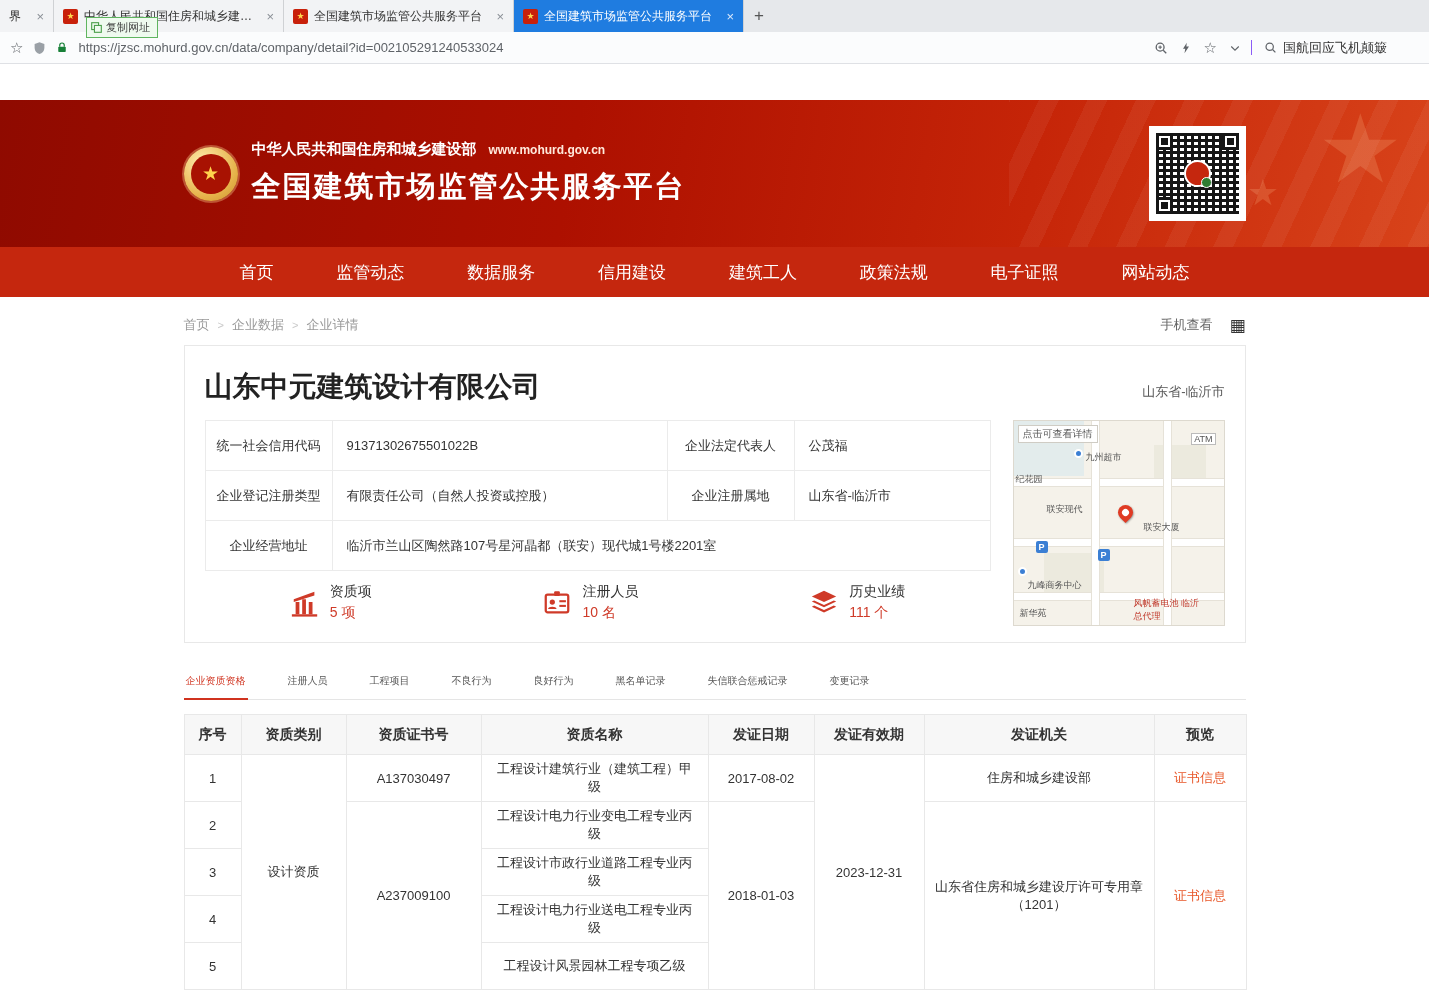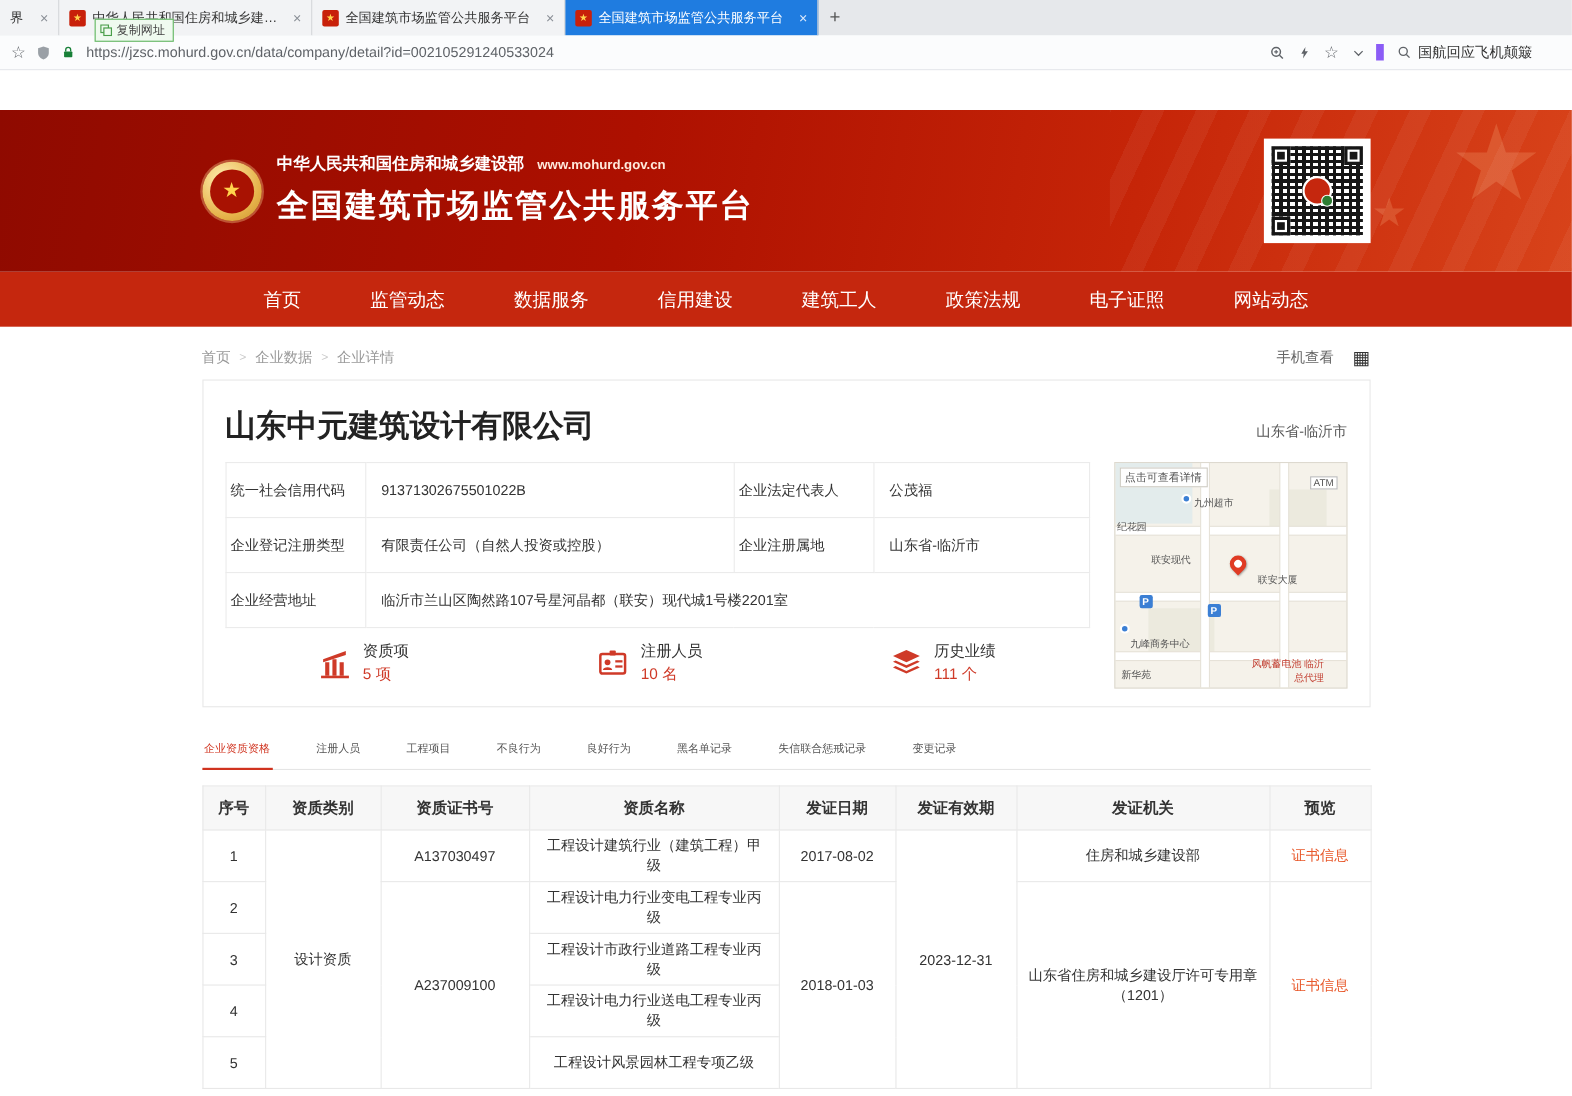--- a/index.html
+++ b/index.html
@@ -19,21 +19,21 @@
   .tab.active .tab-close { color:#dce9fb; }
   .newtab { width:30px; display:flex; align-items:center; justify-content:center; font-size:17px; color:#555; }
   .copy-tooltip { position:absolute; left:86px; top:17px; z-index:9; background:#effaef; border:1px solid #5fb55f;
                   color:#444; font-size:11px; padding:2px 7px 2px 4px; display:flex; gap:4px; align-items:center; }
 
   .addressbar { height:32px; background:#fbfcfd; border-bottom:1px solid #dfe1e5; display:flex; align-items:center;
                 padding:0 10px; gap:10px; }
   .url-text { color:#5f6368; font-size:13px; flex:1; white-space:nowrap; overflow:hidden; }
   .abar-icons { display:flex; align-items:center; gap:12px; color:#5f6368; }
   .glyph-star { font-size:15px; color:#5f6368; }
-  .quick-search { display:flex; align-items:center; gap:6px; border-left:7px solid #8b5cf6; padding-left:12px;
+  .quick-search { display:flex; align-items:center; gap:6px; border-left:1px solid #8b5cf6; padding-left:12px;
                   width:168px; }
   .quick-search input { border:0; outline:0; background:transparent; font-size:13px; color:#333; width:130px;
                         font-family:inherit; }
 
   .chrome-gap { height:36px; background:#fff; }
 
   
   .banner { height:147px; background:linear-gradient(100deg,#8f0a00 0%,#ad1000 40%,#c62508 72%,#d8431a 100%);
             position:relative; overflow:hidden; }
   .banner::after { content:""; position:absolute; top:-40px; right:-60px; width:480px; height:300px;
@@ -92,21 +92,21 @@
   .qr-grid-icon { font-size:17px; color:#333; line-height:1; }
 
   .card { border:1px solid #e8e8e8; padding:18px 20px 16px; }
   .card-head { display:flex; align-items:baseline; padding:4px 0 2px; }
   .company-name { font-size:28px; font-weight:bold; color:#222; }
   .company-region { margin-left:auto; font-size:13px; color:#555; }
   .card-body { display:flex; gap:22px; margin-top:12px; }
   .info-col { flex:1; }
   .info-table { width:100%; border-collapse:collapse; table-layout:fixed; }
   .info-table td { border:1px solid #ebebeb; font-size:13px; color:#333; height:50px; padding:6px 14px; }
-  .info-table td.lbl { width:127px; text-align:left; padding:6px 4px; }
+  .info-table td.lbl { width:127px; text-align:center; padding:6px 4px; }
 
   .stats { display:flex; justify-content:space-around; margin-top:12px; }
   .stat { display:flex; align-items:center; gap:10px; cursor:pointer; }
   .stat-txt { display:flex; flex-direction:column; gap:3px; }
   .stat-label { font-size:14px; color:#333; }
   .stat-value { font-size:14px; color:#cf3a28; }
 
   .map { width:212px; height:206px; position:relative; background:#f5f2ea; border:1px solid #ddd9cf;
          overflow:hidden; flex:0 0 auto; cursor:pointer; }
   .map-block { position:absolute; background:#eceade; }
@@ -116,21 +116,21 @@
   .road-h { position:absolute; left:0; right:0; height:7px; background:#fff; box-shadow:0 0 0 1px #e6e2d8; }
   .road-v { position:absolute; top:0; bottom:0; width:7px; background:#fff; box-shadow:0 0 0 1px #e6e2d8; }
   .rh1{ top:58px; } .rh2{ top:118px; } .rh3{ top:172px; }
   .rv1{ left:78px; } .rv2{ left:150px; }
   .map-hint { position:absolute; top:4px; left:4px; z-index:4; background:rgba(255,255,255,0.95);
               border:1px solid #cfccc4; font-size:10px; color:#555; padding:1px 4px; }
   .map-label { position:absolute; font-size:9px; color:#555; white-space:nowrap; z-index:3; }
   .map-label.red { color:#c0392b; }
   .ml-1{ left:72px; top:30px; } .ml-2{ right:8px; top:12px; border:1px solid #bbb; background:#fff; padding:0 2px; }
   .ml-3{ left:2px; top:52px; } .ml-4{ left:33px; top:82px; } .ml-5{ left:130px; top:100px; }
-  .ml-6{ left:14px; top:158px; } .ml-7{ left:6px; top:186px; } .ml-8{ left:120px; top:176px; width:70px; white-space:normal; text-align:right; }
+  .ml-6{ left:14px; top:158px; } .ml-7{ left:6px; top:186px; } .ml-8{ left:120px; top:176px; width:70px; white-space:normal; text-align:left; }
   .p-icon { position:absolute; width:12px; height:12px; background:#3b7fd4; color:#fff; font-size:9px; font-weight:bold;
             border-radius:2px; display:flex; align-items:center; justify-content:center; z-index:3; }
   .pi1{ left:22px; top:120px; } .pi2{ left:84px; top:128px; }
   .blue-dot { position:absolute; width:9px; height:9px; border-radius:50%; background:#3b7fd4; border:2px solid #fff;
               z-index:3; }
   .bd1{ left:60px; top:28px; } .bd2{ left:4px; top:146px; }
   .pin { position:absolute; left:104px; top:84px; width:15px; height:15px; background:#e03b24;
          border-radius:50% 50% 50% 0; transform:rotate(-45deg); z-index:4; box-shadow:0 1px 2px rgba(0,0,0,.4); }
   .pin::after { content:""; position:absolute; inset:4px; border-radius:50%; background:#fff; }
 

